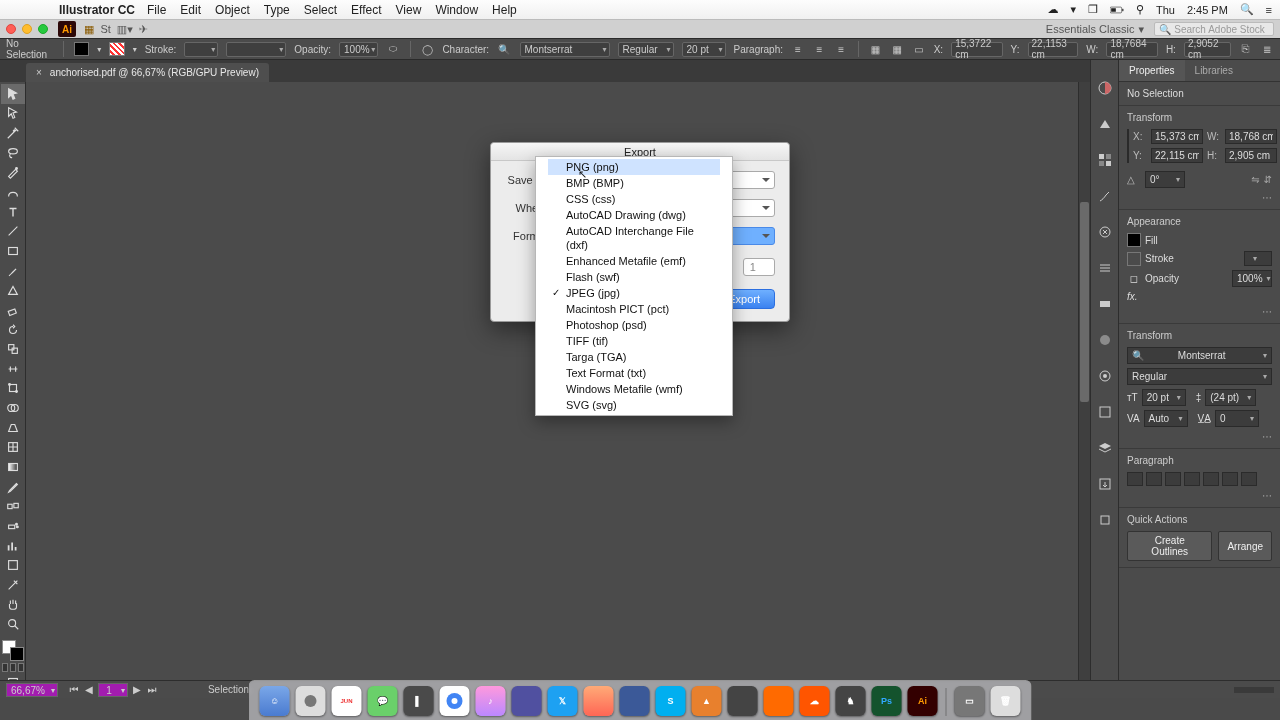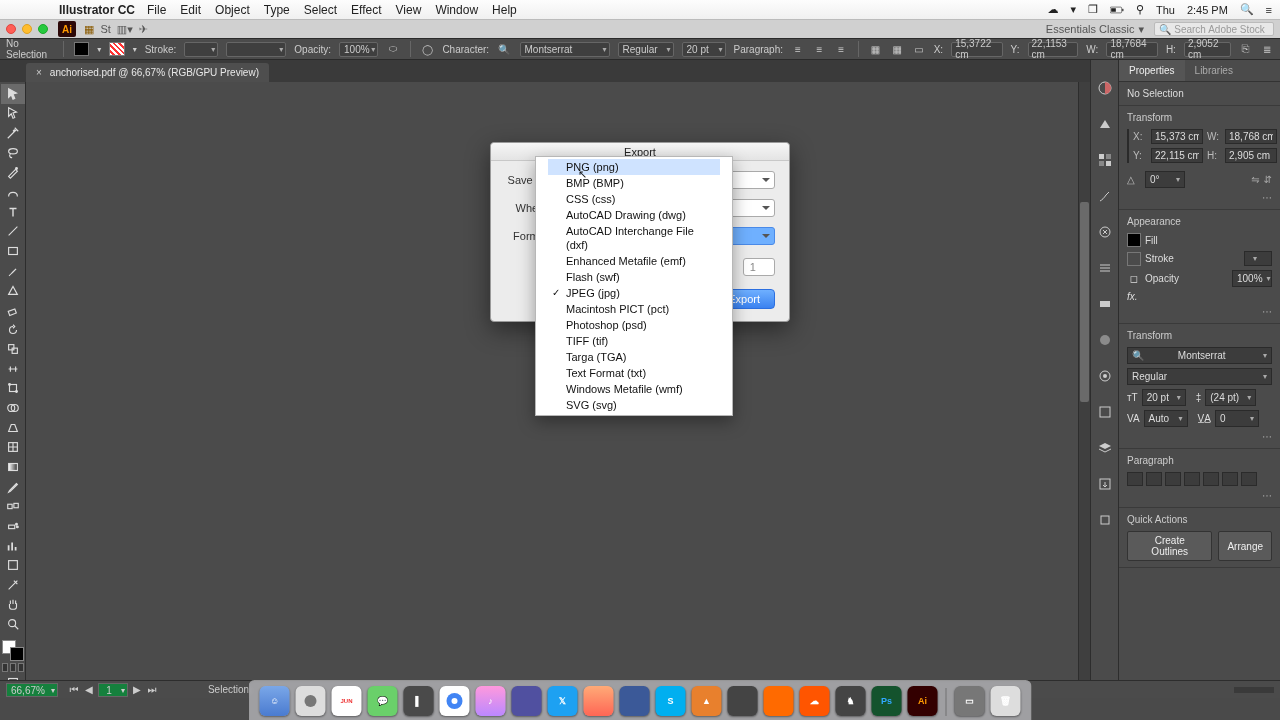--- a/index.html
+++ b/index.html
@@ -79,21 +79,21 @@
 .scroll-v .thumb { position:absolute; left:1px; right:1px; top:120px; height:200px; background:#6a6a6a; border-radius:2px;}
 .scroll-h { position:absolute; left:0; right:12px; bottom:0; height:12px; background:#3f3f3f; border-top:1px solid #2d2d2d;}
 .artboard { position:absolute; left:316px; top:130px; width:376px; height:376px; background:#fff; box-shadow: 0 0 0 1px #222, 4px 4px 10px rgba(0,0,0,.4); }
 .artboard .anchor { position:absolute; left:50%; top:68px; transform:translateX(-50%); }
 .artboard .brand { position:absolute; left:0; right:0; top:256px; text-align:center; font-family: "Arial Black", Arial, sans-serif; font-weight:900; letter-spacing:3px; font-size:32px; color:#111;}
 .artboard .brand.err { text-decoration: underline wavy #d06; text-decoration-thickness:1px; text-underline-offset:4px;}
 .artboard .sub { position:absolute; left:0; right:0; top:298px; text-align:center; font-family: Arial, sans-serif; letter-spacing:4px; font-size:9px; color:#333;}
 
 
 .statusbar { position:absolute; left:0; right:0; bottom:22px; height:18px; background:#4b4b4b; border-top:1px solid #2d2d2d; color:#ccc; font-size:10px; display:flex; align-items:center; padding:0 6px; gap:10px;}
-.statusbar .dd { border:1px solid #666; background:#15803d; padding:1px 12px 0 4px; position:relative; height:14px; display:flex; align-items:center;}
+.statusbar .dd { border:1px solid #666; background:#a21caf; padding:1px 12px 0 4px; position:relative; height:14px; display:flex; align-items:center;}
 .statusbar .dd::after{content:"▾"; position:absolute; right:2px; font-size:8px;}
 .statusbar .nav { display:flex; align-items:center; gap:3px;}
 .statusbar .nav span{width:12px; text-align:center;}
 .statusbar .prog { margin-left:auto; width:40px; height:6px; background:#3a3a3a; }
 
 
 .dialog { position:absolute; left:490px; top:142px; width:300px; background:#ececec; border:1px solid #9a9a9a; border-radius:4px; box-shadow: 0 8px 24px rgba(0,0,0,.45); font-size:11px; color:#222;}
 .dialog .titlebar { height:18px; background:linear-gradient(#f6f6f6,#e4e4e4); border-bottom:1px solid #c8c8c8; border-radius:4px 4px 0 0; text-align:center; line-height:18px; font-size:11px; }
 .dialog .body { padding:10px 14px 12px 14px; }
 .dialog .frow { display:flex; align-items:center; margin-bottom:10px; gap:6px;}

